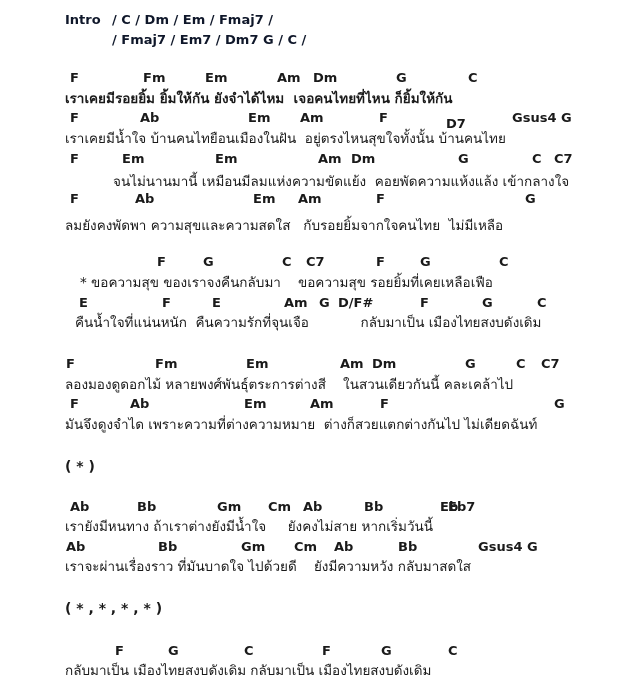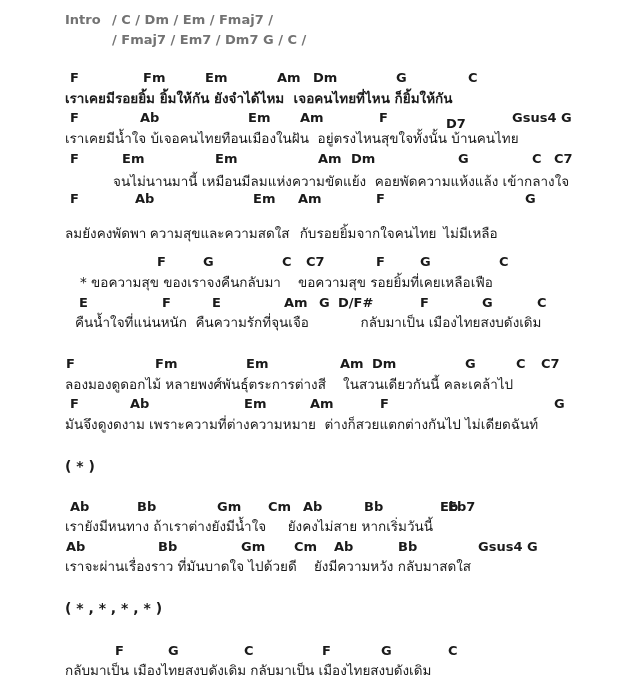--- a/index.html
+++ b/index.html
@@ -1,19 +1,19 @@
 <!DOCTYPE html>
 <html><head>
 <meta charset="utf-8">
 <style>
   html, body { margin:0; padding:0; background:#ffffff; }
   body { width:620px; height:700px; position:relative; overflow:hidden;
          font-family:"DejaVu Sans", sans-serif; color:#111; }
   .abs { position:absolute; white-space:pre; }
-  .intro { font-weight:bold; font-size:13px; color:#737373; }
+  .intro { font-weight:bold; font-size:13px; color:#0f172a; }
   .chord { font-weight:bold; font-size:13px; color:#1a1a1a; line-height:15px; }
   .lyric { font-size:13.5px; color:#1a1a1a; line-height:18px; }
   .marker { font-weight:bold; font-size:14px; color:#1a1a1a; }
 </style>
 </head>
 <body>
 
 <div>
 
   <div class="abs intro" style="left:65px;top:12px;">Intro</div>
@@ -31,39 +31,39 @@
       <div class="chord-row"></div>
     <div class="abs lyric" style="left:65px;top:89px;font-weight:bold;">เราเคยมีรอยยิ้ม ยิ้มให้กัน ยังจำได้ไหม  เจอคนไทยที่ไหน ก็ยิ้มให้กัน</div>
     <div class="abs chord" style="left: 70px; top: 110px;">F</div>
       <div class="abs chord" style="left: 140px; top: 110px;">Ab</div>
       <div class="abs chord" style="left: 248px; top: 110px;">Em</div>
       <div class="abs chord" style="left: 300px; top: 110px;">Am</div>
       <div class="abs chord" style="left: 379px; top: 110px;">F</div>
       <div class="abs chord" style="left: 446px; top: 116px;">D7</div>
       <div class="abs chord" style="left: 512px; top: 110px;">Gsus4 G</div>
       <div class="chord-row"></div>
-    <div class="abs lyric" style="left:65px;top:129px;">เราเคยมีน้ำใจ บ้เจอคนไทยทือนเมืองในฝัน  อยู่ตรงไหนสุขใจทั้งนั้น บ้านคนไทย</div>
+    <div class="abs lyric" style="left:65px;top:129px;">เราเคยมีน้ำใจ บ้านคนไทยือนเมืองในฝัน  อยู่ตรงไหนสุขใจทั้งนั้น บ้านคนไทย</div>
     <div class="abs chord" style="left: 70px; top: 151px;">F</div>
       <div class="abs chord" style="left: 122px; top: 151px;">Em</div>
       <div class="abs chord" style="left: 215px; top: 151px;">Em</div>
       <div class="abs chord" style="left: 318px; top: 151px;">Am</div>
       <div class="abs chord" style="left: 351px; top: 151px;">Dm</div>
       <div class="abs chord" style="left: 458px; top: 151px;">G</div>
       <div class="abs chord" style="left: 532px; top: 151px;">C</div>
       <div class="abs chord" style="left: 554px; top: 151px;">C7</div>
       <div class="chord-row"></div>
     <div class="abs lyric" style="left:65px;top:172px;margin-left:48px;">จนไม่นานมานี้ เหมือนมีลมแห่งความขัดแย้ง  คอยพัดความแห้งแล้ง เข้ากลางใจ</div>
     <div class="abs chord" style="left: 70px; top: 191px;">F</div>
       <div class="abs chord" style="left: 135px; top: 191px;">Ab</div>
       <div class="abs chord" style="left: 253px; top: 191px;">Em</div>
       <div class="abs chord" style="left: 298px; top: 191px;">Am</div>
       <div class="abs chord" style="left: 376px; top: 191px;">F</div>
       <div class="abs chord" style="left: 525px; top: 191px;">G</div>
       <div class="chord-row"></div>
-    <div class="abs lyric" style="left:65px;top:225px;font-family:Liberation Serif, serif;">ลมยังคงพัดพา ความสุขและความสดใส   กับรอยยิ้มจากใจคนไทย  ไม่มีเหลือ</div>
+    <div class="abs lyric" style="left:65px;top:216px;">ลมยังคงพัดพา ความสุขและความสดใส   กับรอยยิ้มจากใจคนไทย  ไม่มีเหลือ</div>
   </div>
 
   <div>
     <div class="abs chord" style="left: 157px; top: 254px;">F</div>
       <div class="abs chord" style="left: 203px; top: 254px;">G</div>
       <div class="abs chord" style="left: 282px; top: 254px;">C</div>
       <div class="abs chord" style="left: 306px; top: 254px;">C7</div>
       <div class="abs chord" style="left: 376px; top: 254px;">F</div>
       <div class="abs chord" style="left: 420px; top: 254px;">G</div>
       <div class="abs chord" style="left: 499px; top: 254px;">C</div>
@@ -93,21 +93,21 @@
       <div class="abs chord" style="left: 541px; top: 356px;">C7</div>
       <div class="chord-row"></div>
     <div class="abs lyric" style="left:65px;top:375px;">ลองมองดูดอกไม้ หลายพงศ์พันธุ์ตระการต่างสี    ในสวนเดียวกันนี้ คละเคล้าไป</div>
     <div class="abs chord" style="left: 70px; top: 396px;">F</div>
       <div class="abs chord" style="left: 130px; top: 396px;">Ab</div>
       <div class="abs chord" style="left: 244px; top: 396px;">Em</div>
       <div class="abs chord" style="left: 310px; top: 396px;">Am</div>
       <div class="abs chord" style="left: 380px; top: 396px;">F</div>
       <div class="abs chord" style="left: 554px; top: 396px;">G</div>
       <div class="chord-row"></div>
-    <div class="abs lyric" style="left:65px;top:415px;">มันจึงดูงดงาม เพราะความที่ต่างความหมาย  ต่างก็สวยแตกต่างกันไป ไม่เดียดฉันท์</div>
+    <div class="abs lyric" style="left:65px;top:415px;">มันจึงดูงจำได เพราะความที่ต่างความหมาย  ต่างก็สวยแตกต่างกันไป ไม่เดียดฉันท์</div>
   </div>
 
   <div class="abs marker" style="left:65px;top:458px;">( * )</div>
 
   <div>
     <div class="abs chord" style="left: 70px; top: 499px;">Ab</div>
       <div class="abs chord" style="left: 137px; top: 499px;">Bb</div>
       <div class="abs chord" style="left: 217px; top: 499px;">Gm</div>
       <div class="abs chord" style="left: 268px; top: 499px;">Cm</div>
       <div class="abs chord" style="left: 303px; top: 499px;">Ab</div>

